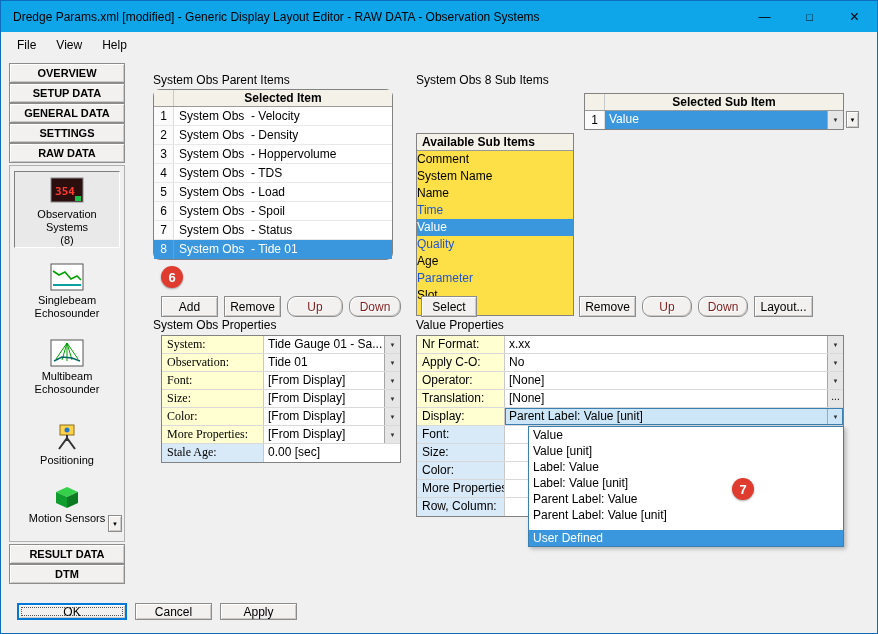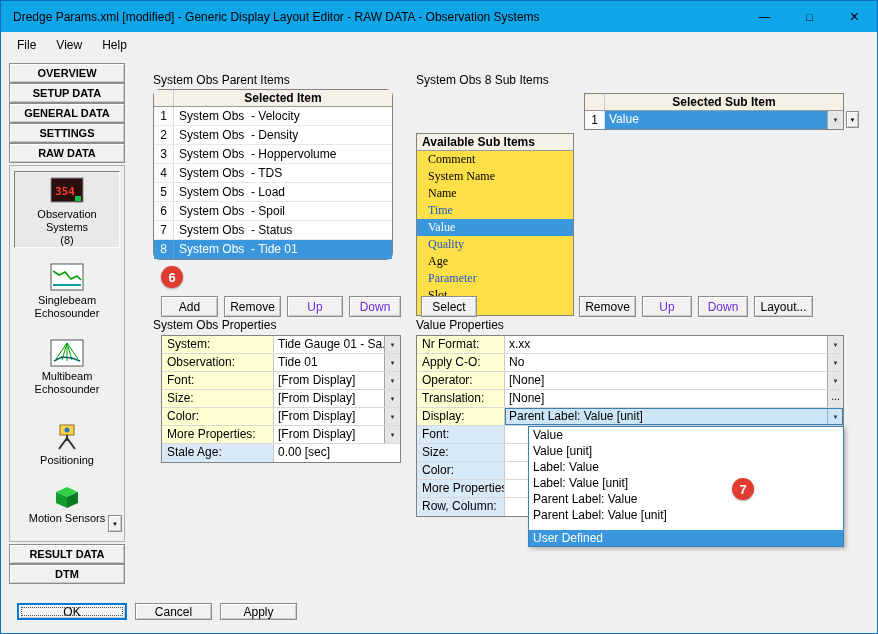--- a/index.html
+++ b/index.html
@@ -17,21 +17,21 @@
   .glyph-min { font-size:12px; } .glyph-max { font-size:11px; } .glyph-close { font-size:16px; }
 
   
   .menubar { height:26px; display:flex; align-items:center; padding-left:6px; }
   .menu-item { padding:4px 10px; }
 
   
   .btn { background:#f2f1f0; border:1px solid #8c8c8c; text-align:center; cursor:default;
          box-shadow: inset 1px 1px 0 #ffffff, inset -1px -1px 0 rgba(0,0,0,0.16);
          display:flex; align-items:center; justify-content:center; font-size:12px; }
-  .btn.disabled { color:#6d28d9; text-shadow:1px 1px 0 #ffffff; }
+  .btn.disabled { color:#7f1d1d; text-shadow:1px 1px 0 #ffffff;border-radius:9px; }
 
   .nav-btn { position:absolute; left:8px; width:116px; height:20px; font-weight:bold; font-size:11px; }
 
   
   .icon-panel { position:absolute; left:8px; top:164px; width:116px; height:377px;
                 border:1px solid #b0b0b0; background:#f0f0f0; }
   .icon-item { position:absolute; left:4px; width:106px; text-align:center; padding-top:5px; }
   .icon-item.selected { background:#e9e9e9; border:1px solid; border-color:#7f7f7f #ffffff #ffffff #7f7f7f; }
   .icon-label { font-size:11px; line-height:13px; }
   .scroll-btn { position:absolute; right:2px; top:349px; width:14px; height:17px; font-size:6px; }
@@ -53,30 +53,30 @@
   
   .trow.combo-row { height:18px; }
   .scombo { flex:1; display:flex; background:#3a96dd; color:#fff; overflow:hidden; }
   .scombo-text { flex:1; padding-left:4px; line-height:17px; }
 
   
   .alist { position:absolute; left:415px; top:92px; width:158px; height:183px;
            background:#fde047; border:1px solid #828282;margin-top:40px; }
   .alist-header { height:17px; background:#f3f1e8; border-bottom:1px solid #9a9a9a;
                   font-weight:bold; line-height:16px; padding-left:5px; }
-  .aitem { height:17px; line-height:17px; padding-left:11px;font-family:Liberation Serif, serif; }
+  .aitem { height:17px; line-height:17px; padding-left:0; }
   .aitem.link { color:#2255cc; }
   .aitem.sel { background:#3a96dd; color:#fff; }
 
   
   .pgrid { position:absolute; border:1px solid #828282; background:#fff; }
   .prow { display:flex; height:18px; border-bottom:1px solid #d9d9d9; }
   .prow:last-child { border-bottom:none; }
   .plabel { padding-left:5px; line-height:17px; border-right:1px solid #c9c9c9; white-space:nowrap; overflow:hidden; }
-  .pgrid-left .plabel { width:112px; }
+  .pgrid-left .plabel { width:102px;font-family:Liberation Serif, serif; }
   .pgrid-right .plabel { width:88px; }
   .lbl-y { background:#ffffd2; }
   .lbl-b { background:#d8e9f8; }
   .pval { flex:1; display:flex; background:#fff; overflow:hidden;justify-content:flex-end; }
   .pval-text { flex:1; padding-left:4px; line-height:17px; white-space:nowrap; overflow:hidden; }
   .combo-btn { width:16px; background:#e7e6e6; border-left:1px solid #a5a5a5;
                display:flex; align-items:center; justify-content:center; font-size:6px; color:#333; }
   .dots-btn { width:16px; background:#e7e6e6; border-left:1px solid #a5a5a5;
               text-align:center; line-height:14px; font-size:10px; }
   .pval.open { background:#cde6f7; outline:1px solid #3c7fb1; outline-offset:-1px; }

